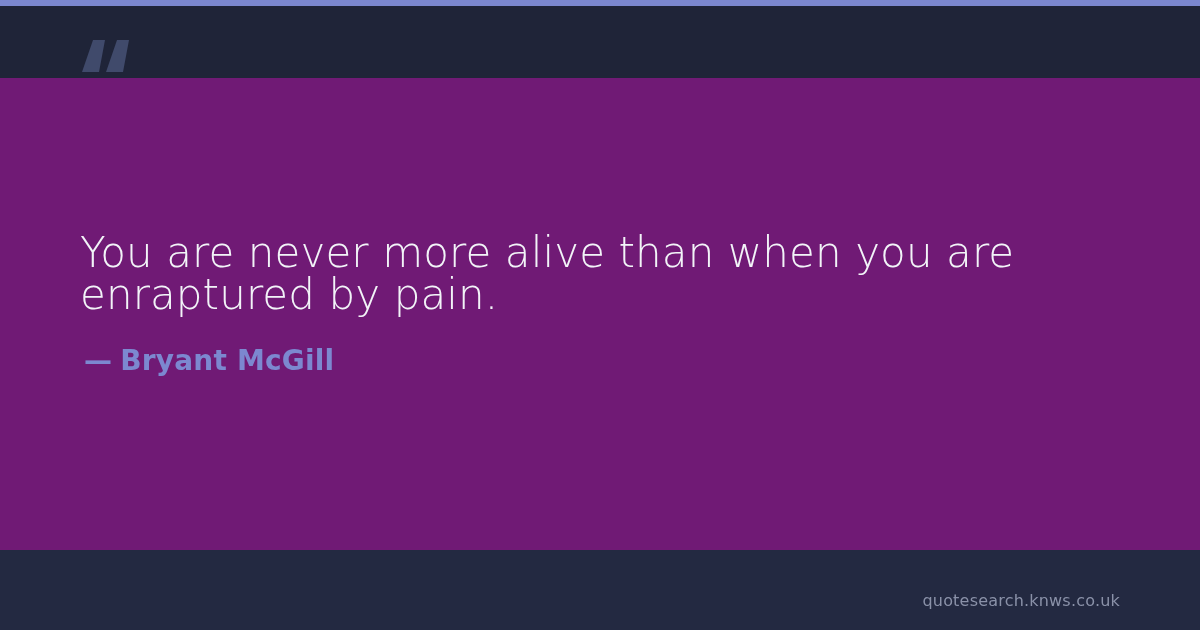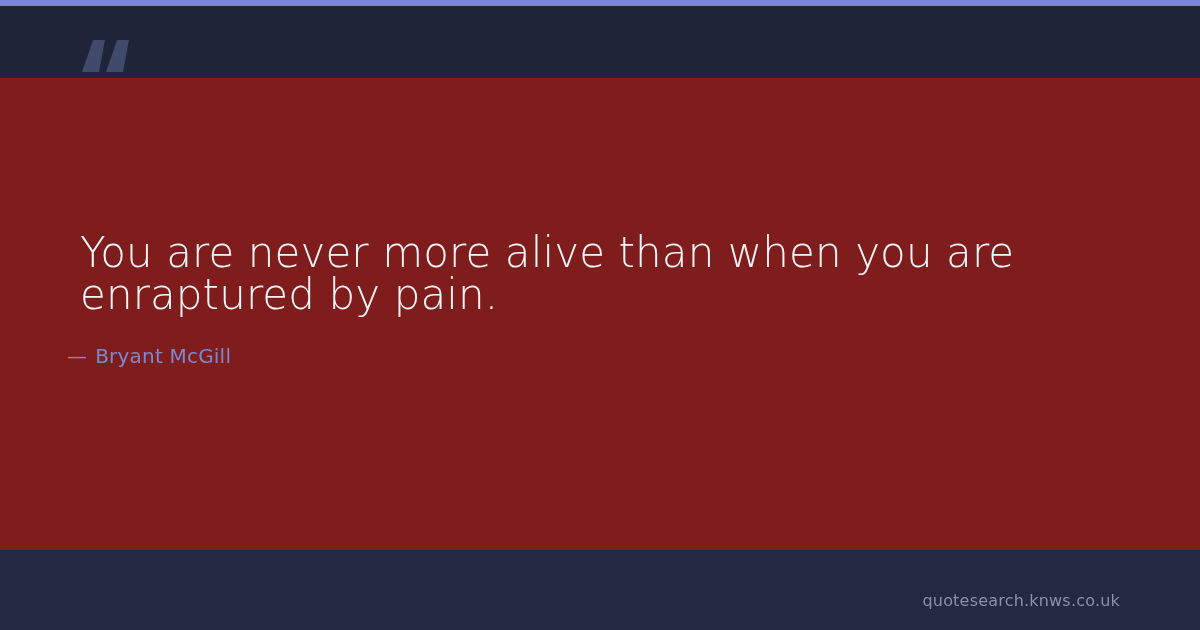--- a/index.html
+++ b/index.html
@@ -13,21 +13,21 @@
 
   body {
     font-family: "DejaVu Sans", "Liberation Sans", sans-serif;
     background: #1e2336;
   }
 
   .card {
     position: relative;
     width: 1200px;
     height: 630px;
-    background: #7f1d1d;
+    background: #701a75;
     overflow: hidden;
   }
 
   
   .bg-band {
     position: absolute;
     left: 0;
     right: 0;
     top: 550px;
     bottom: 0;
@@ -80,24 +80,24 @@
     font-size: 42px;
     line-height: 1.0;
     font-weight: 300;
     color: #f2f4f8;
     letter-spacing: 0.1px;
     white-space: pre-wrap;
   }
 
   .attribution {
     position: absolute;
-    left: 67px;
+    left: 84px;
     top: 344px;
-    font-size: 20px;
-    font-weight: 400;
+    font-size: 28px;
+    font-weight: 700;
     color: #7c88d0;
     letter-spacing: 0.2px;
     white-space: nowrap;
   }
 
   .attribution .dash {
     margin-right: 8px;
   }
 
   .watermark {

